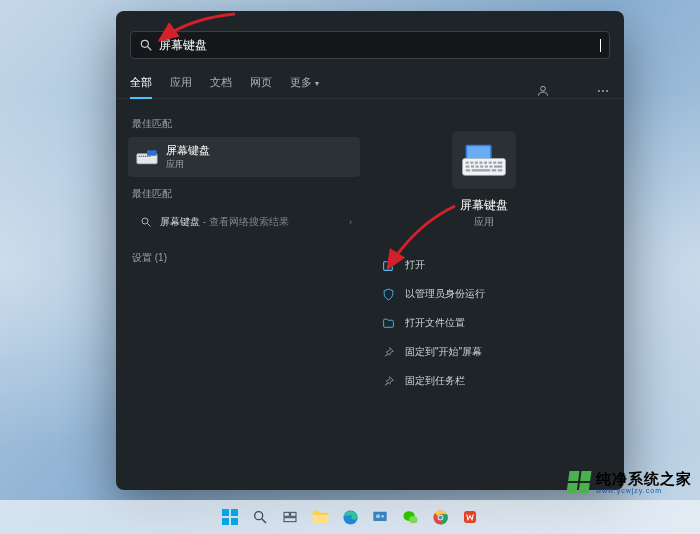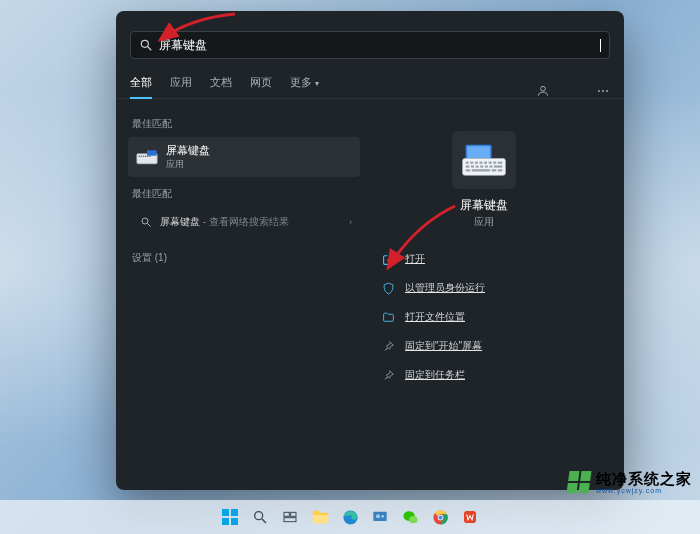--- a/index.html
+++ b/index.html
@@ -69,21 +69,21 @@
     .web-row .chev { margin-left: auto; color: #7f868c; font-size: 9px; }
     .settings-hdr { margin: 14px 4px 0; }
     
     .app-tile {
       width: 64px; height: 58px; background: #2a3036; border-radius: 6px;
       display: flex; align-items: center; justify-content: center; margin-top: 14px;
     }
     .kb-svg { width: 46px; height: 36px; }
     .detail-title { margin-top: 8px; font-size: 12px; color: #fff; }
     .detail-type { font-size: 10px; color: #9aa1a8; margin-top: 1px; }
-    .actions { margin-top: 20px; width: 100%; display: flex; flex-direction: column; gap: 9px; text-decoration: underline; }
+    .actions { margin-top: 26px; width: 100%; display: flex; flex-direction: column; gap: 9px; }
     .action {
       display: flex; align-items: center; gap: 10px;
       padding: 3px 4px; font-size: 10px; color: #d0d4d8; cursor: pointer;
       border-radius: 3px;
     }
     .action .aicon { width: 13px; height: 13px; flex-shrink: 0; }
     
     .taskbar {
       position: absolute; left: 0; right: 0; bottom: 0; height: 34px;
       background: rgba(235, 242, 248, 0.75);

